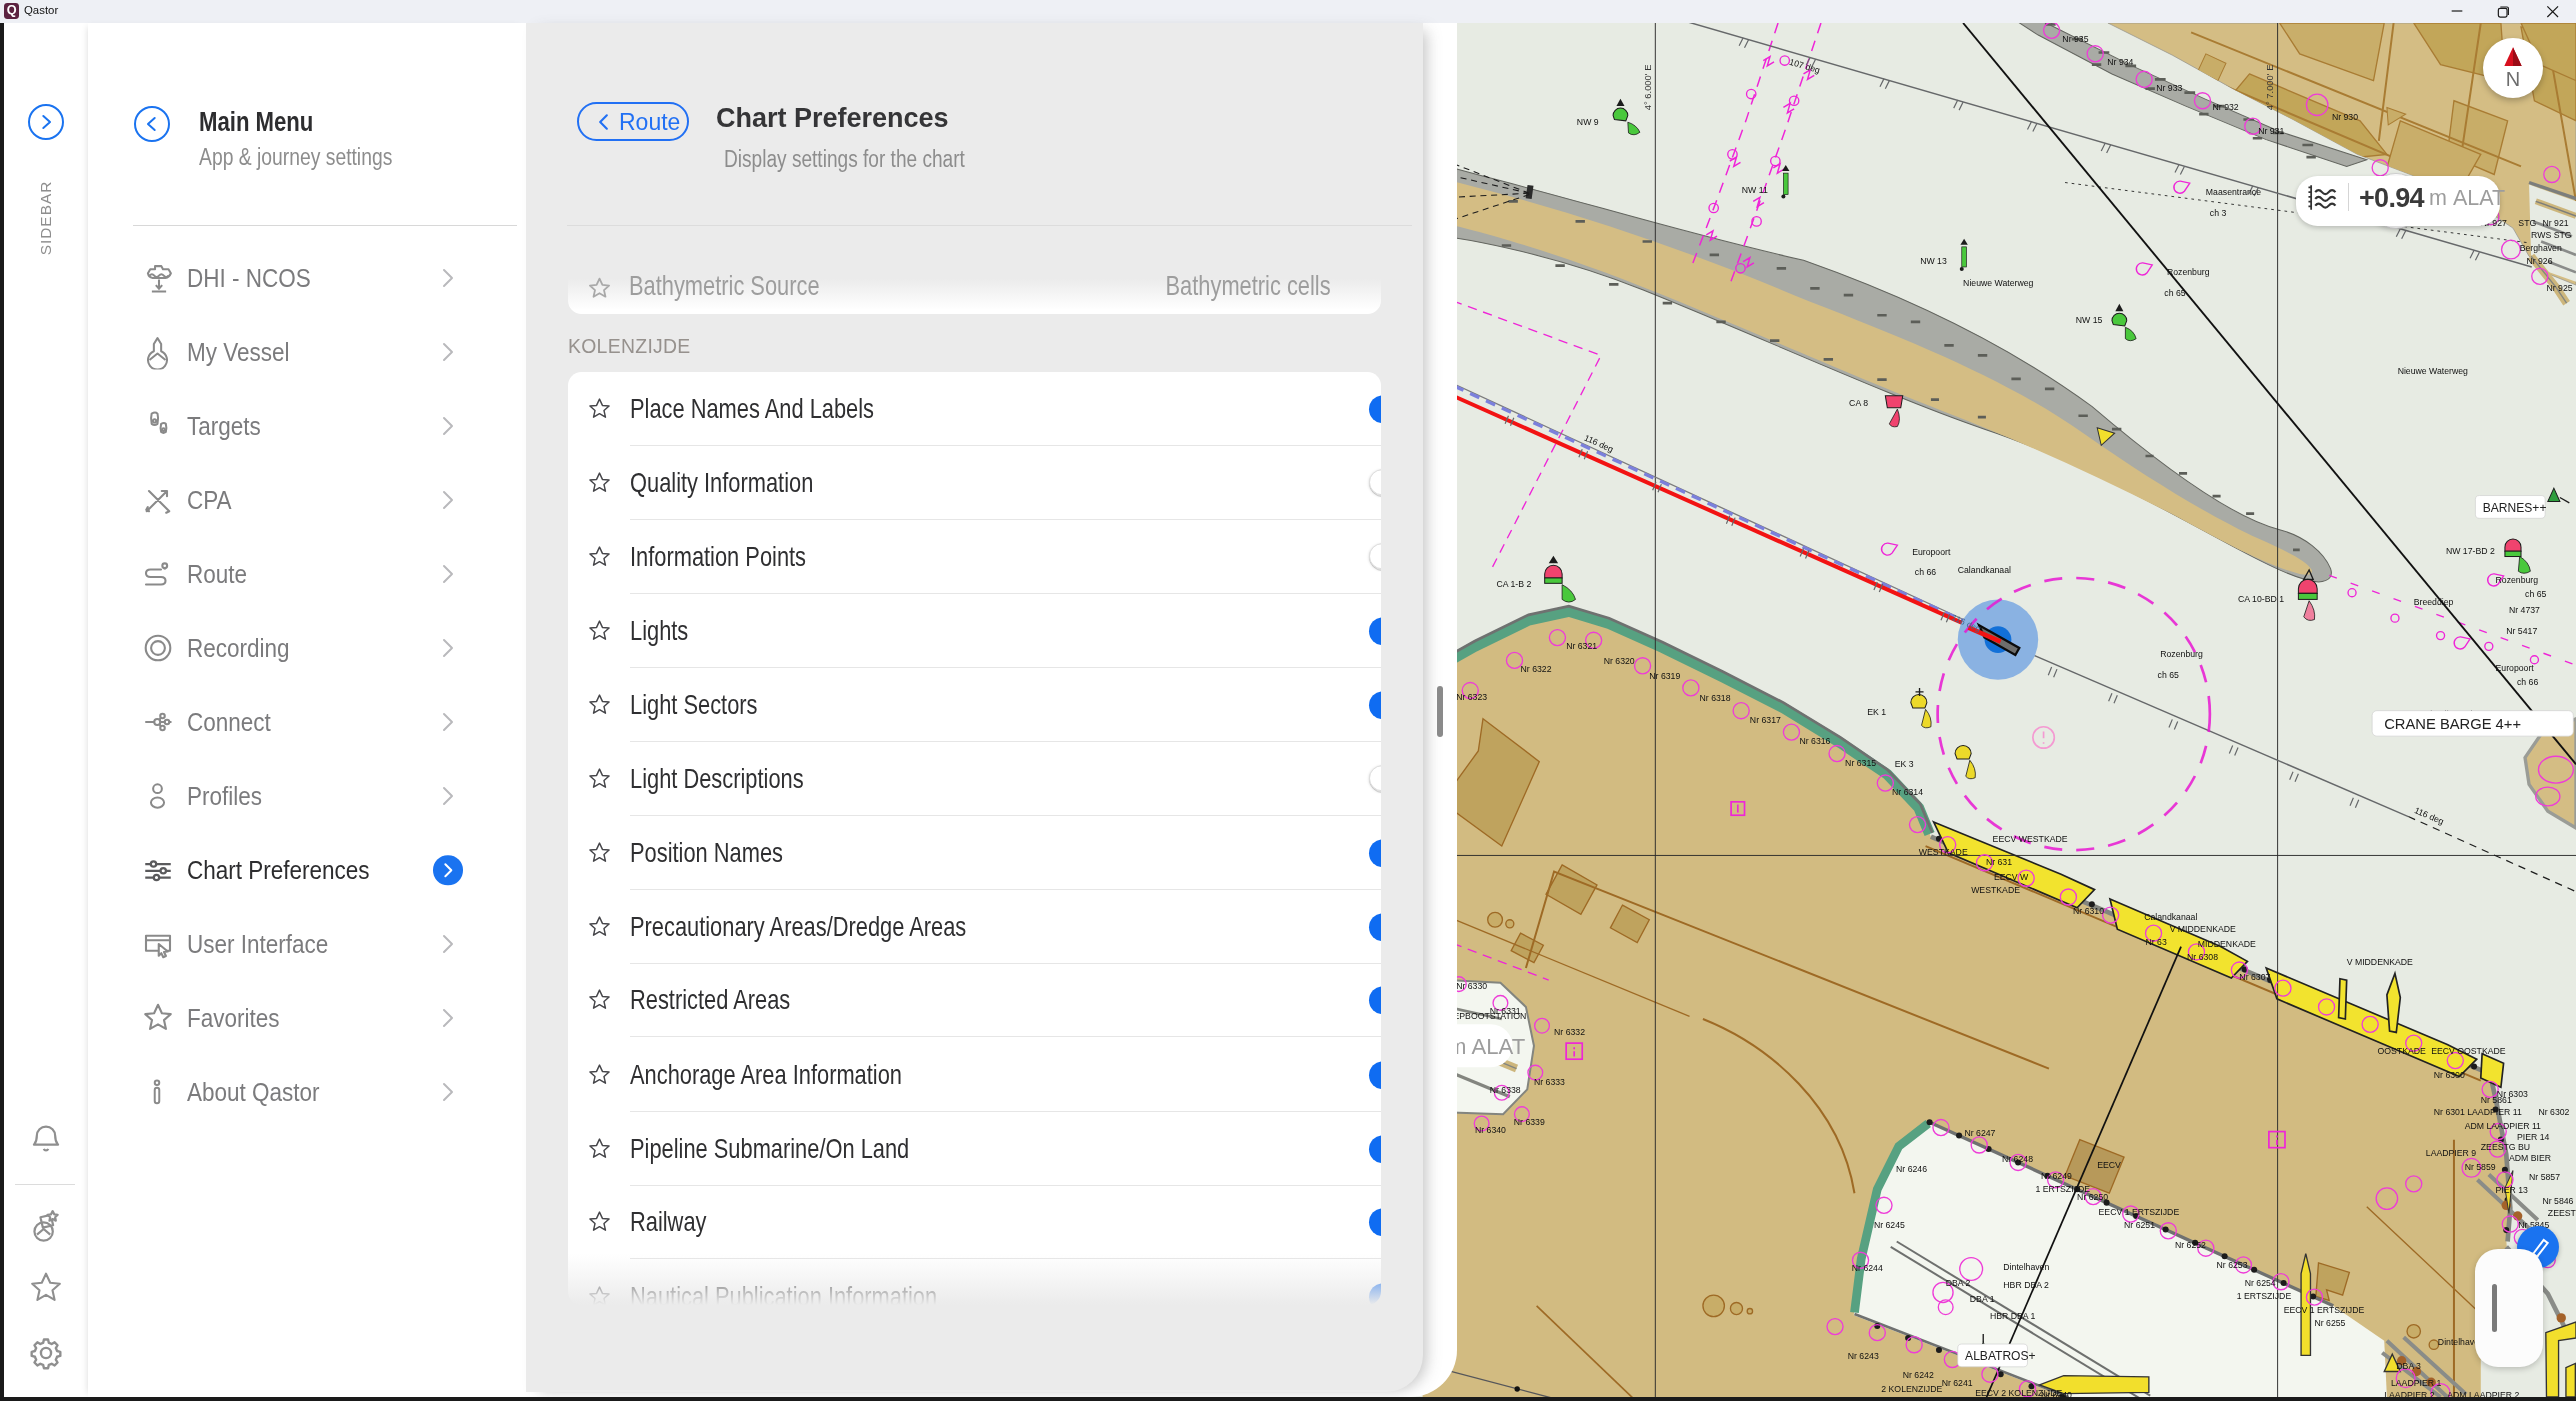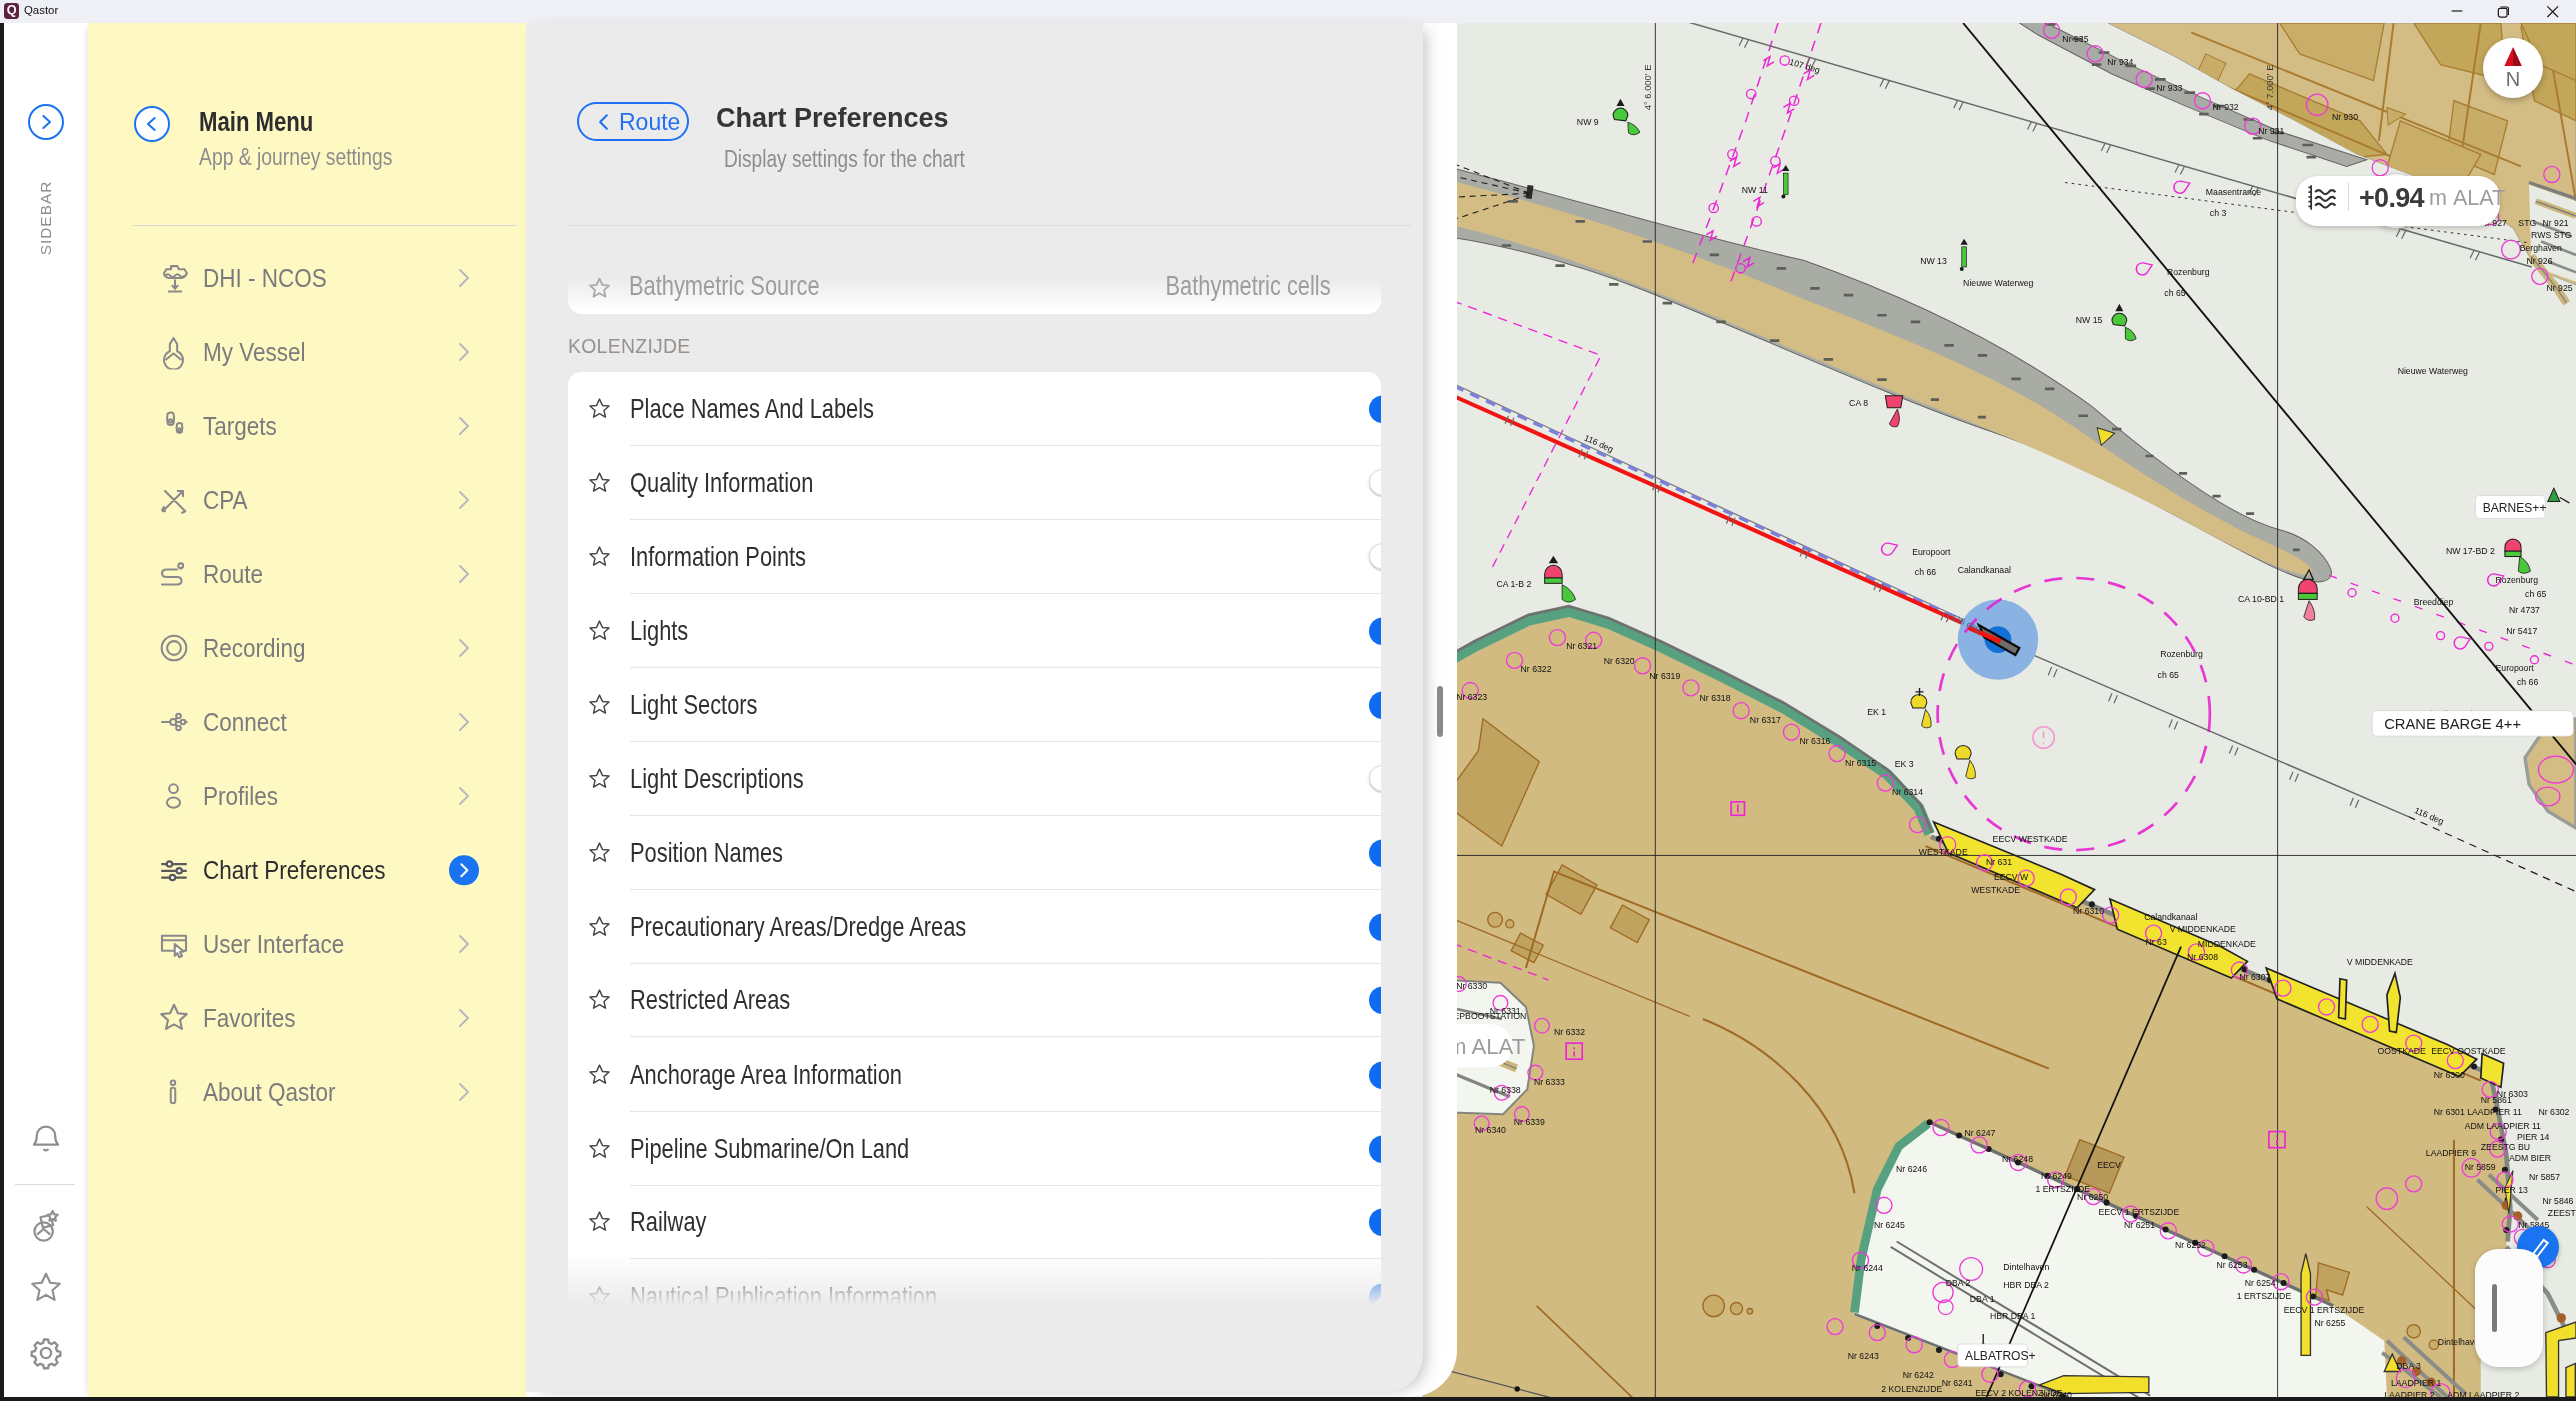--- a/index.html
+++ b/index.html
@@ -15,26 +15,26 @@
 
   
   .sidebar { position:absolute; left:4px; top:23px; width:84px; height:1374px; background:#fff; }
   .circlebtn { position:absolute; width:36px; height:36px; border:2px solid #1a73f0; border-radius:50%; background:#fff; }
   .circlebtn svg { position:absolute; left:50%; top:50%; transform:translate(-50%,-50%); }
   .sidebar-label { position:absolute; left:42px; top:195px; transform:translate(-50%,-50%) rotate(-90deg); font-size:15.4px; letter-spacing:1px; color:#8e8e8e; white-space:nowrap; }
   .sb-ico { position:absolute; left:42px; transform:translate(-50%,-50%); color:#8f8f8f; }
   .sb-div { position:absolute; left:10.7px; top:1161px; width:60px; height:1.3px; background:#dcdcdc; }
 
   
-  .menu { position:absolute; left:88px; top:23px; width:438px; height:1374px; background:#fef9c3; box-shadow:-4px 0 6.7px -4px rgba(0,0,0,0.15); }
+  .menu { position:absolute; left:88px; top:23px; width:438px; height:1374px; background:#ffffff; box-shadow:-4px 0 6.7px -4px rgba(0,0,0,0.15); }
   .menu .circlebtn { left:46px; top:83px; }
   .mm-title { position:absolute; left:111px; top:84px; font-size:27px; font-weight:600; color:#2d2d2f; transform:scaleX(0.82); transform-origin:left top; white-space:nowrap; }
   .mm-sub { position:absolute; left:111px; top:121px; font-size:23px; color:#8d8d8d; transform:scaleX(0.84); transform-origin:left top; white-space:nowrap; }
   .mm-div { position:absolute; left:45px; top:202px; width:384px; height:1.3px; background:#d8d8d8; }
-  .mi { position:absolute; left:16px; width:438px; height:74px; }
+  .mi { position:absolute; left:0; width:438px; height:74px; }
   .mi .ico { position:absolute; left:52px; top:50%; transform:translate(0,-50%); color:#8a8a8a; }
   .mi .lbl { position:absolute; left:99px; top:50%; transform:translateY(-50%) scaleX(0.9); transform-origin:left center; font-size:25px; color:#7b7b7d; white-space:nowrap; }
   .mi .chev { position:absolute; left:350px; top:50%; transform:translateY(-50%); color:#b9b9bc; }
   .mi.active .lbl { color:#2d2d2f; }
   .mi.active .chevcircle { position:absolute; left:345px; top:50%; transform:translateY(-50%); width:29.5px; height:29.5px; border-radius:50%; background:#1a73f0; }
   .mi.active .chevcircle svg { position:absolute; left:50%; top:50%; transform:translate(-50%,-50%); }
 
   
   .prefs { position:absolute; left:526px; top:23px; width:931px; height:1374px; background:#fff; border-bottom-right-radius:47px; }
   .prefs-gray { position:absolute; left:0; top:0; right:34px; bottom:4.7px; background:#ebebeb; border-bottom-right-radius:37px; box-shadow:8px 2.7px 14.8px -5.4px rgba(80,80,80,0.35);padding-left:42px; }

